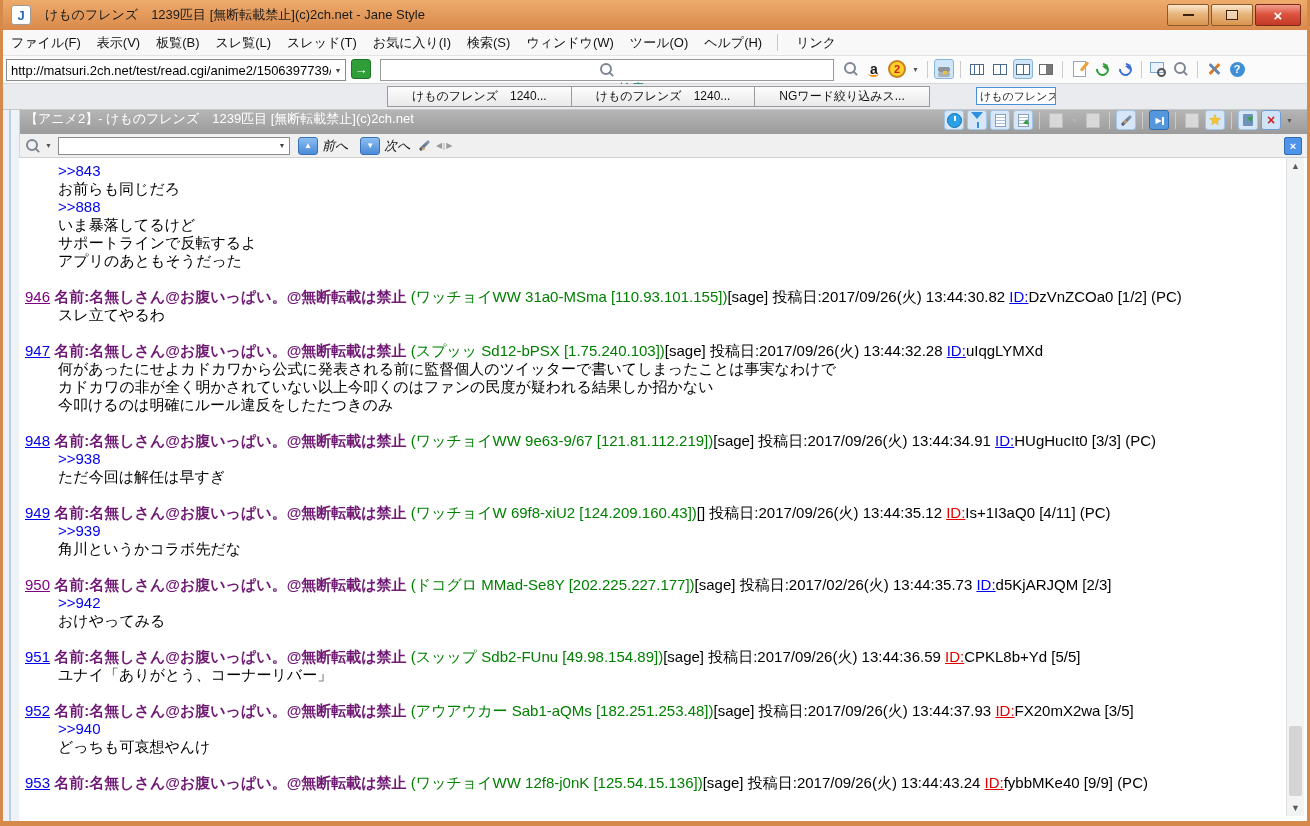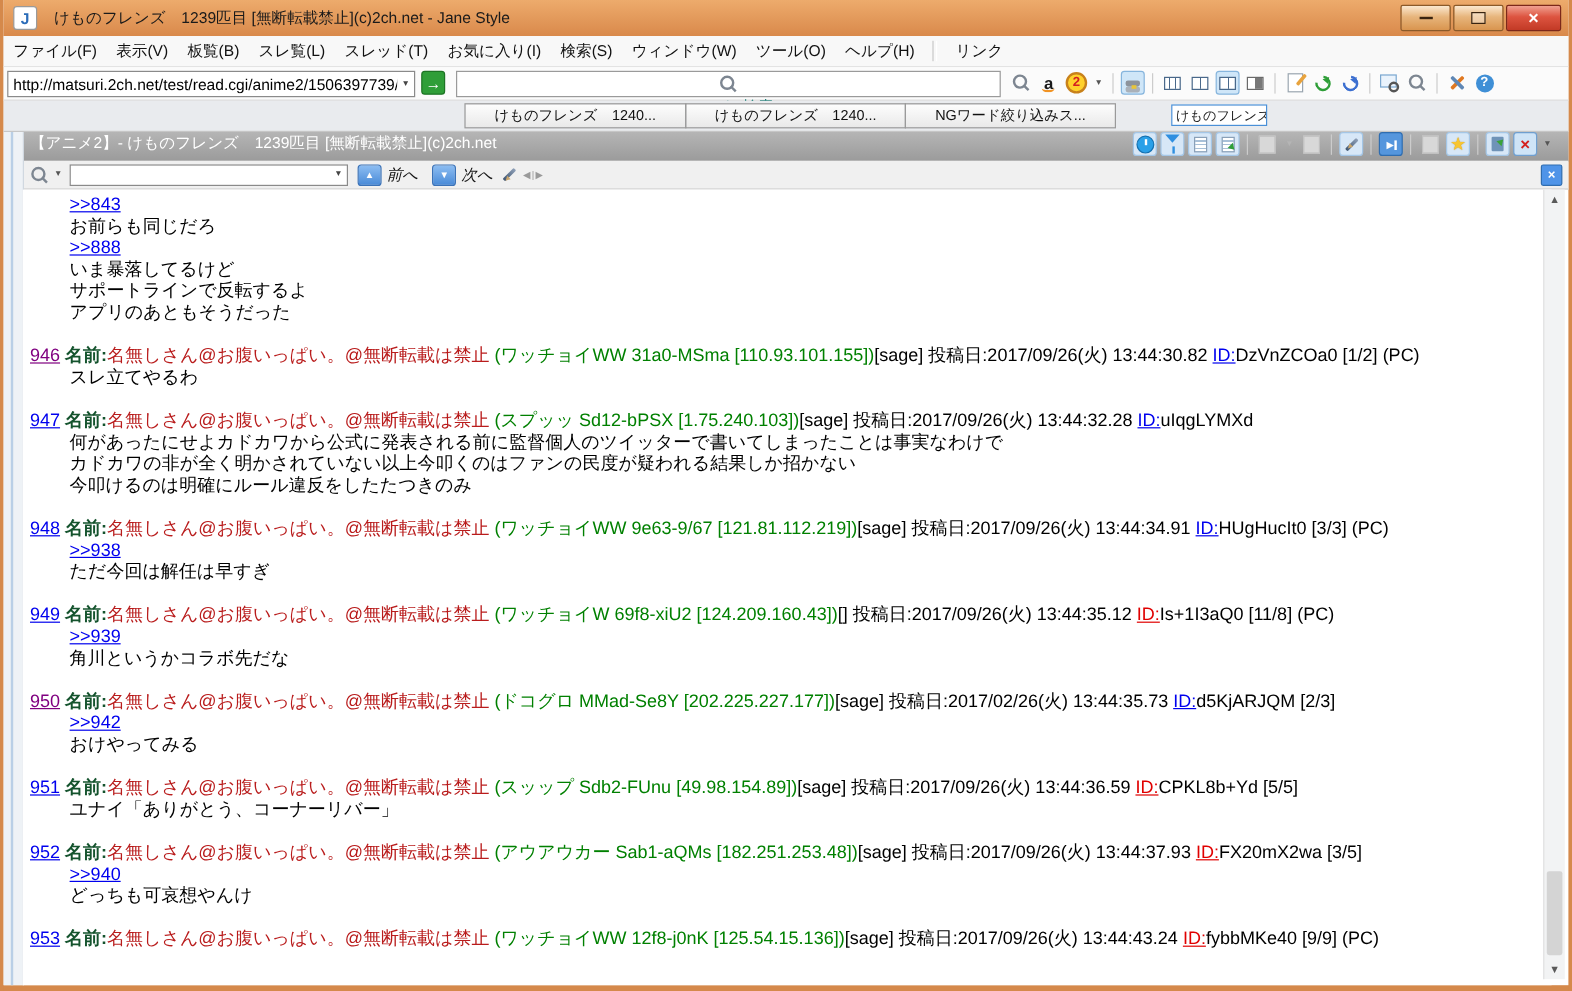--- a/index.html
+++ b/index.html
@@ -141,26 +141,26 @@
   .leftstrip::after{content:"";position:absolute;left:6px;top:0;bottom:0;width:2px;background:#b9cfe6;}
 
   
   .content{position:absolute;left:16px;top:158px;width:1274px;height:663px;background:#fff;overflow:hidden;
     font-size:15px;line-height:18px;color:#000;padding-top:4px;box-sizing:border-box;}
   .post{margin-top:18px;padding-left:6px;white-space:nowrap;}
   .preblock{padding-left:6px;white-space:nowrap;}
   .bodyline{padding-left:33px;}
   .num{color:#0000ee;text-decoration:underline;}
   .num.visited{color:#800080;}
-  .nlabel{font-weight:bold;color:#14532d;}
-  .pname{font-weight:normal;color:#b91c1c;}
+  .nlabel{font-weight:bold;color:#701a75;}
+  .pname{font-weight:bold;color:#701a75;}
   .ptrip{color:#008000;}
   .idl{color:#0000ee;text-decoration:underline;}
   .idl.hot{color:#e00000;}
-  .reflink{color:#0000ee;text-decoration:underline;}
+  .reflink{color:#0000ee;}
 
   
   .vscroll{position:absolute;right:3px;top:158px;bottom:5px;width:17px;background:#f2f3f4;border-left:1px solid #e0e0e0;}
   .sarrow{position:absolute;left:0;width:17px;height:16px;color:#5a5a5a;font-size:9px;
     display:flex;align-items:center;justify-content:center;}
   .sarrow.up{top:0;}
   .sarrow.down{bottom:0;}
   .sthumb{position:absolute;left:2px;width:13px;bottom:20px;height:70px;background:#d4d4d4;border-radius:2px;}
 </style>
 </head>
@@ -305,21 +305,21 @@
           <div class="bodyline">何があったにせよカドカワから公式に発表される前に監督個人のツイッターで書いてしまったことは事実なわけで</div>
           <div class="bodyline">カドカワの非が全く明かされていない以上今叩くのはファンの民度が疑われる結果しか招かない</div>
           <div class="bodyline">今叩けるのは明確にルール違反をしたたつきのみ</div>
         </div>
         <div class="post">
           <div><span class="num">948</span> <span class="nlabel">名前:</span><span class="pname">名無しさん@お腹いっぱい。@無断転載は禁止</span> <span class="ptrip">(ワッチョイWW 9e63-9/67 [121.81.112.219])</span><span>[sage]</span> <span>投稿日:2017/09/26(火) 13:44:34.91</span> <span class="idl">ID:</span><span>HUgHucIt0</span> <span>[3/3]</span> <span>(PC)</span></div>
           <div class="bodyline"><a class="reflink">&gt;&gt;938</a></div>
           <div class="bodyline">ただ今回は解任は早すぎ</div>
         </div>
         <div class="post">
-          <div><span class="num">949</span> <span class="nlabel">名前:</span><span class="pname">名無しさん@お腹いっぱい。@無断転載は禁止</span> <span class="ptrip">(ワッチョイW 69f8-xiU2 [124.209.160.43])</span><span>[]</span> <span>投稿日:2017/09/26(火) 13:44:35.12</span> <span class="idl hot">ID:</span><span>Is+1I3aQ0</span> <span>[11/8]</span> <span>(PC)</span></div>
+          <div><span class="num">949</span> <span class="nlabel">名前:</span><span class="pname">名無しさん@お腹いっぱい。@無断転載は禁止</span> <span class="ptrip">(ワッチョイW 69f8-xiU2 [124.209.160.43])</span><span>[]</span> <span>投稿日:2017/09/26(火) 13:44:35.12</span> <span class="idl hot">ID:</span><span>Is+1I3aQ0</span> <span>[4/11]</span> <span>(PC)</span></div>
           <div class="bodyline"><a class="reflink">&gt;&gt;939</a></div>
           <div class="bodyline">角川というかコラボ先だな</div>
         </div>
         <div class="post">
           <div><span class="num visited">950</span> <span class="nlabel">名前:</span><span class="pname">名無しさん@お腹いっぱい。@無断転載は禁止</span> <span class="ptrip">(ドコグロ MMad-Se8Y [202.225.227.177])</span><span>[sage]</span> <span>投稿日:2017/02/26(火) 13:44:35.73</span> <span class="idl">ID:</span><span>d5KjARJQM</span> <span>[2/3]</span></div>
           <div class="bodyline"><a class="reflink">&gt;&gt;942</a></div>
           <div class="bodyline">おけやってみる</div>
         </div>
         <div class="post">
           <div><span class="num">951</span> <span class="nlabel">名前:</span><span class="pname">名無しさん@お腹いっぱい。@無断転載は禁止</span> <span class="ptrip">(スッップ Sdb2-FUnu [49.98.154.89])</span><span>[sage]</span> <span>投稿日:2017/09/26(火) 13:44:36.59</span> <span class="idl hot">ID:</span><span>CPKL8b+Yd</span> <span>[5/5]</span></div>

